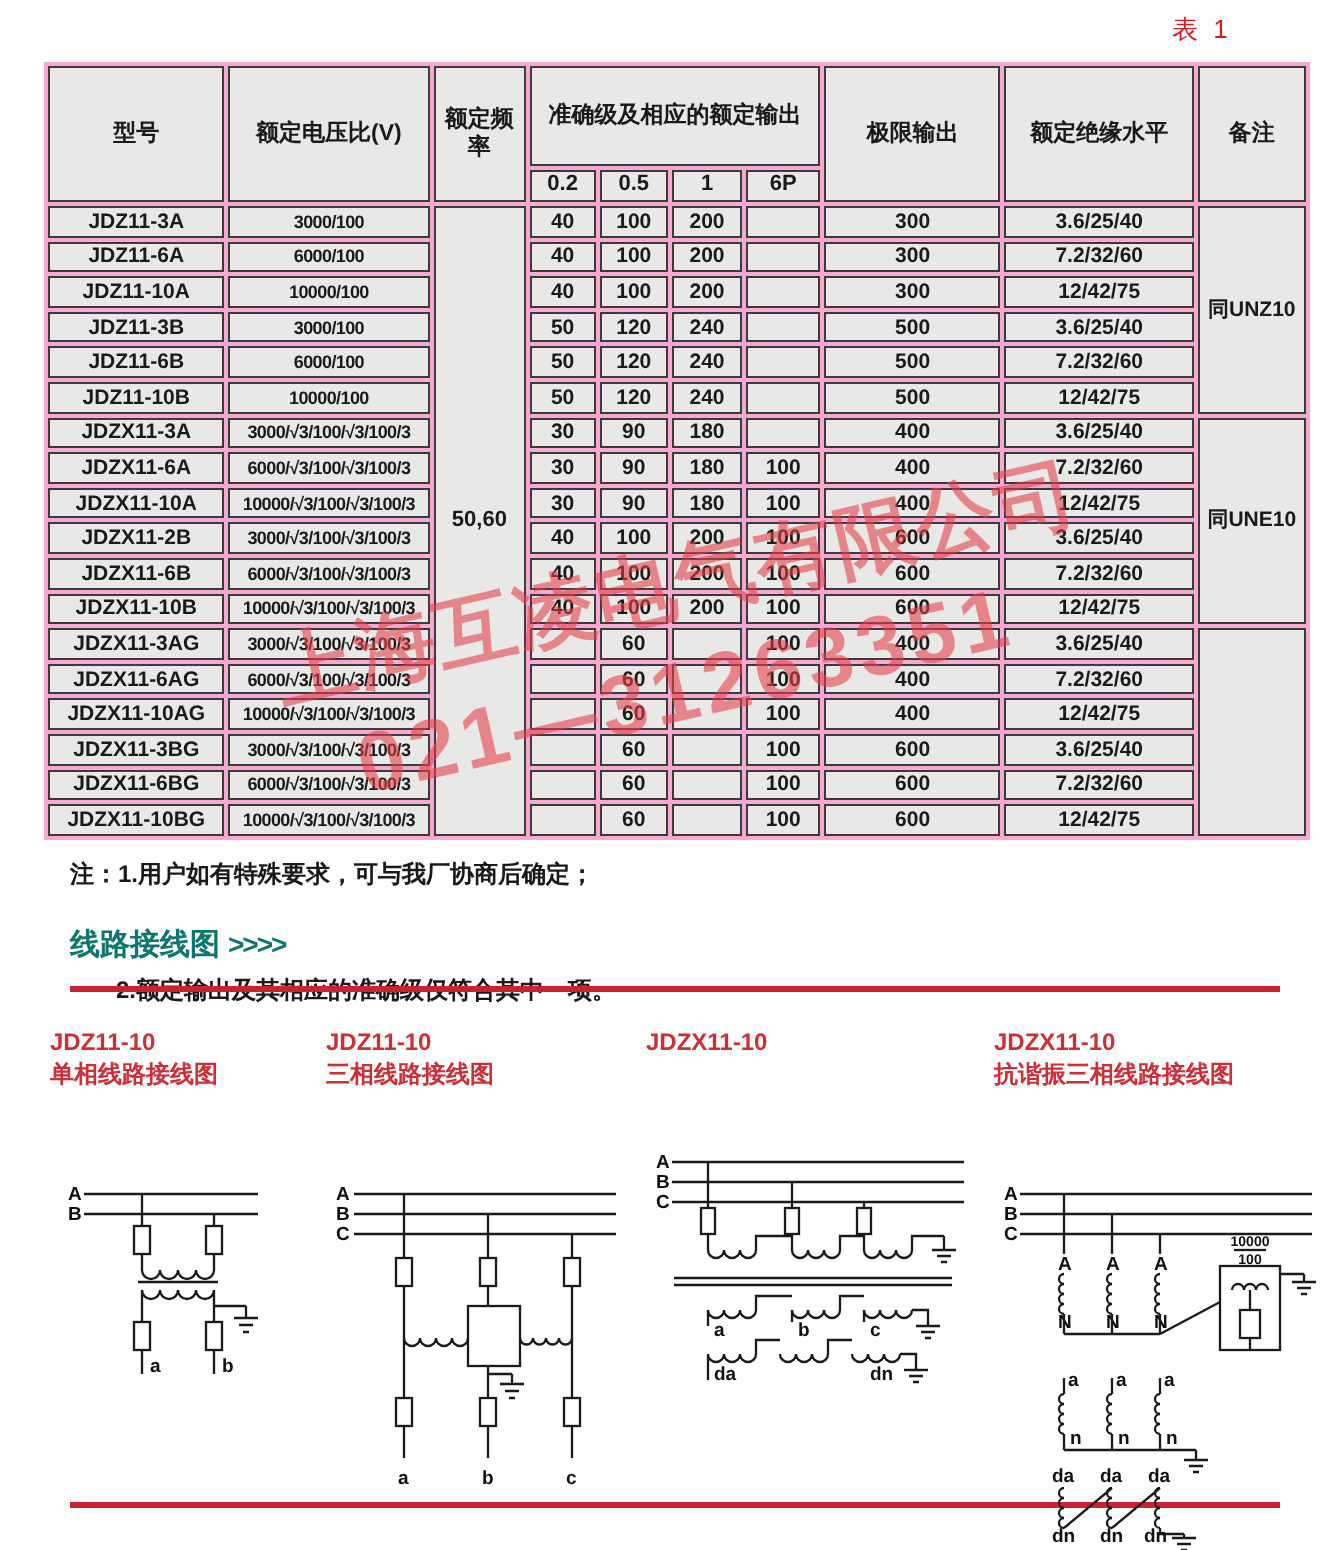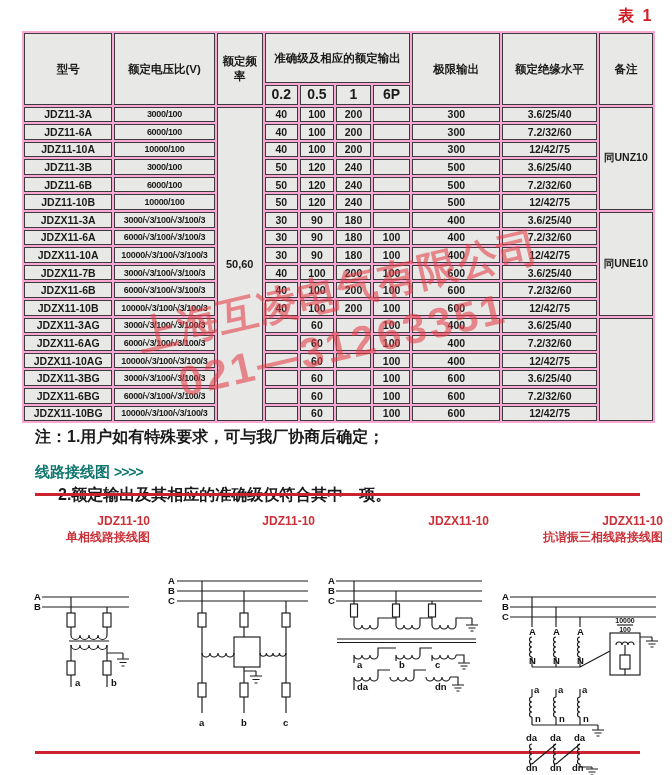--- a/index.html
+++ b/index.html
@@ -1,50 +1,50 @@
 <!DOCTYPE html>
 <html><head>
 <meta charset="utf-8">
 <style>
   html,body{margin:0;padding:0;background:#fff;}
   .page{position:relative;width:672px;height:775px;background:#ffffff;overflow:hidden;
         font-family:"Liberation Sans",sans-serif;color:#1a1a1a;}
   
-  .table-tag{position:absolute;left:618px;top:6px;width:48px;font-size:16px;font-weight:bold;
+  .table-tag{position:absolute;left:586px;top:6px;width:48px;font-size:13px;font-weight:normal;
              color:#d21c24;letter-spacing:2px;}
   
   .spec-table{position:absolute;left:22px;top:31px;width:633px;border-collapse:separate;
               border-spacing:2px;table-layout:fixed;background:#f9a8d4;}
   .spec-table th,.spec-table td{border:1px solid #3b3b3b;background:#e8e8e6;text-align:center;
               vertical-align:middle;box-sizing:border-box;padding:0 1px;overflow:hidden;}
   .spec-table thead th{font-size:11.5px;font-weight:bold;line-height:1.25;}
   .spec-table thead tr.h1 th{height:50px;}
-  .spec-table thead tr.h2 th{height:16px;font-size:14px;}
+  .spec-table thead tr.h2 th{height:16px;font-size:11px;}
   .spec-table tbody td{height:15.6px;font-size:10.5px;font-weight:bold;white-space:nowrap;}
   .spec-table td.c-ratio{font-size:9px;letter-spacing:-0.3px;margin-left:24px;}
   .spec-table td.c-freq{font-size:11px;}
   .spec-table td.c-remark{font-size:10.5px;margin-top:24px;}
   
   .watermark{position:absolute;left:138px;top:258px;width:460px;transform:rotate(-13deg);
              transform-origin:center;z-index:5;pointer-events:none;opacity:.58;color:#e43f48;
              font-weight:bold;}
   .watermark .wm1{font-size:40px;letter-spacing:1px;white-space:nowrap;}
   .watermark .wm2{font-size:42px;margin:2px 0 0 30px;letter-spacing:3px;white-space:nowrap;}
   
-  .notes{position:absolute;left:35px;top:426px;font-size:16px;font-weight:bold;line-height:22px;}
+  .notes{position:absolute;left:35px;top:426px;font-size:12px;font-weight:bold;line-height:22px;}
   .notes .n2{margin-left:23px;margin-top:36px;}
   
   .section-heading{position:absolute;left:35px;top:463px;font-size:15px;font-weight:bold;
                    color:#0f766e;}
   .section-heading .arrows{font-size:14px;letter-spacing:-1px;margin-left:4px;}
   .red-line{position:absolute;left:35px;width:605px;height:2.5px;background:#cc2230;}
   .red-line.top{top:493px;}
   .red-line.bottom{top:751px;}
   
-  .diag-col{position:absolute;top:513px;text-align:right;}
+  .diag-col{position:absolute;top:513px;text-align:left;}
   .diag-col .cap1,.diag-col .cap2{color:#cb3038;font-weight:bold;font-size:12px;line-height:16px;}
   .diag-col svg{margin-top:44px;display:block;margin-left:auto;margin-right:auto;}
   .dc1{left:25px;width:125px;}
   .dc2{left:163px;width:152px;}
   .dc3{left:323px;width:166px;}
   .dc4{left:497px;width:166px;}
   svg .w{stroke:#1a1a1a;stroke-width:1.15;fill:none;}
   svg .fuse{stroke:#1a1a1a;stroke-width:1.15;fill:#ffffff;}
   svg text{font-family:"Liberation Sans",sans-serif;font-size:9.5px;font-weight:bold;fill:#111;}
   svg text.tiny{font-size:7px;}
@@ -174,21 +174,21 @@
       <td class="c-model">JDZX11-10A</td>
       <td class="c-ratio">10000/√3/100/√3/100/3</td>
       <td class="c-num">30</td>
       <td class="c-num">90</td>
       <td class="c-num">180</td>
       <td class="c-num">100</td>
       <td class="c-num">400</td>
       <td class="c-num">12/42/75</td>
     </tr>
         <tr>
-      <td class="c-model">JDZX11-7B</td>
+      <td class="c-model">JDZX11-2B</td>
       <td class="c-ratio">3000/√3/100/√3/100/3</td>
       <td class="c-num">40</td>
       <td class="c-num">100</td>
       <td class="c-num">200</td>
       <td class="c-num">100</td>
       <td class="c-num">600</td>
       <td class="c-num">3.6/25/40</td>
     </tr>
         <tr>
       <td class="c-model">JDZX11-6B</td>
@@ -305,20 +305,21 @@
       <path class="w" d="M80,64 H96 M96,64 V70 M90,70 H102 M92.5,73.5 H99.5 M94.5,77 H97.5"></path>
       <rect class="fuse" x="40" y="72" width="8" height="14"></rect>
       <rect class="fuse" x="76" y="72" width="8" height="14"></rect>
       <text x="48" y="97">a</text>
       <text x="84" y="97">b</text>
     </svg>
   </div>
 
   <div class="diag-col dc2">
     <div class="cap1">JDZ11-10</div>
+    <div class="cap2">三相线路接线图</div>
     <svg width="150" height="158" viewBox="0 0 150 158">
       <text x="4" y="11">A</text>
       <text x="4" y="21">B</text>
       <text x="4" y="31">C</text>
       <path class="w" d="M13,8 H144 M13,18 H144 M13,28 H144"></path>
       <path class="w" d="M38,8 V40 M38,54 V80 M80,18 V40 M80,54 V64 M122,28 V40 M122,54 V80"></path>
       <rect class="fuse" x="34" y="40" width="8" height="14"></rect>
       <rect class="fuse" x="76" y="40" width="8" height="14"></rect>
       <rect class="fuse" x="118" y="40" width="8" height="14"></rect>
       <path class="w" d="M38,80 a4,4 0 0 0 8,0 a4,4 0 0 0 8,0 a4,4 0 0 0 8,0 a4,4 0 0 0 8,0"></path>

